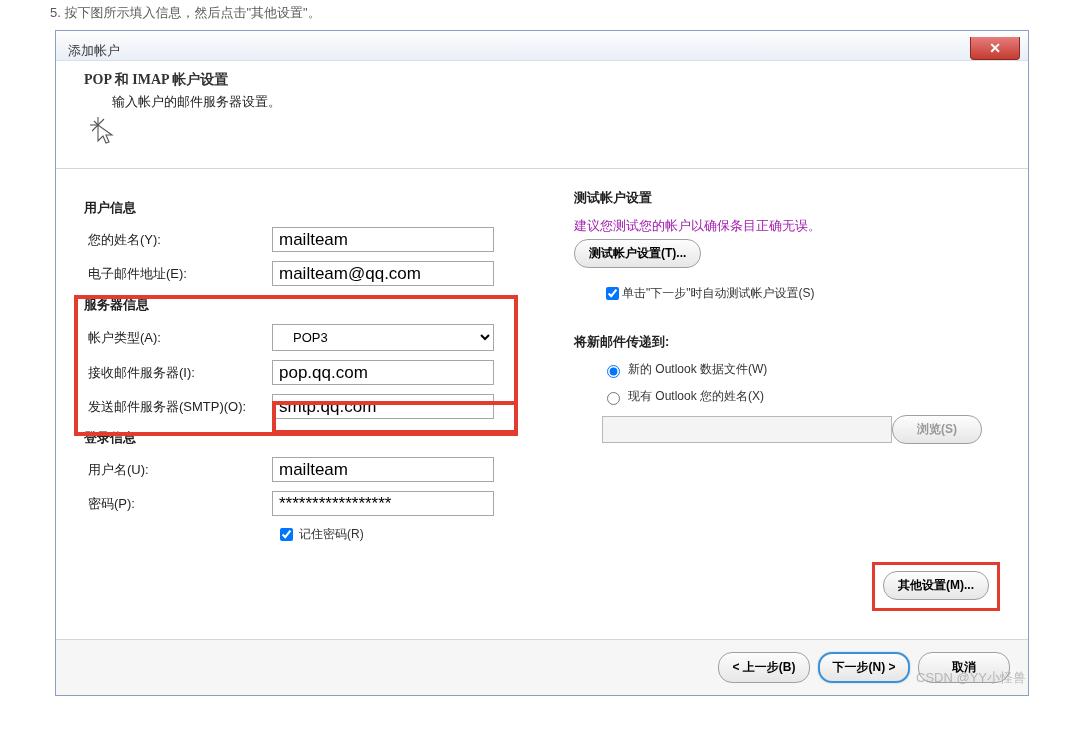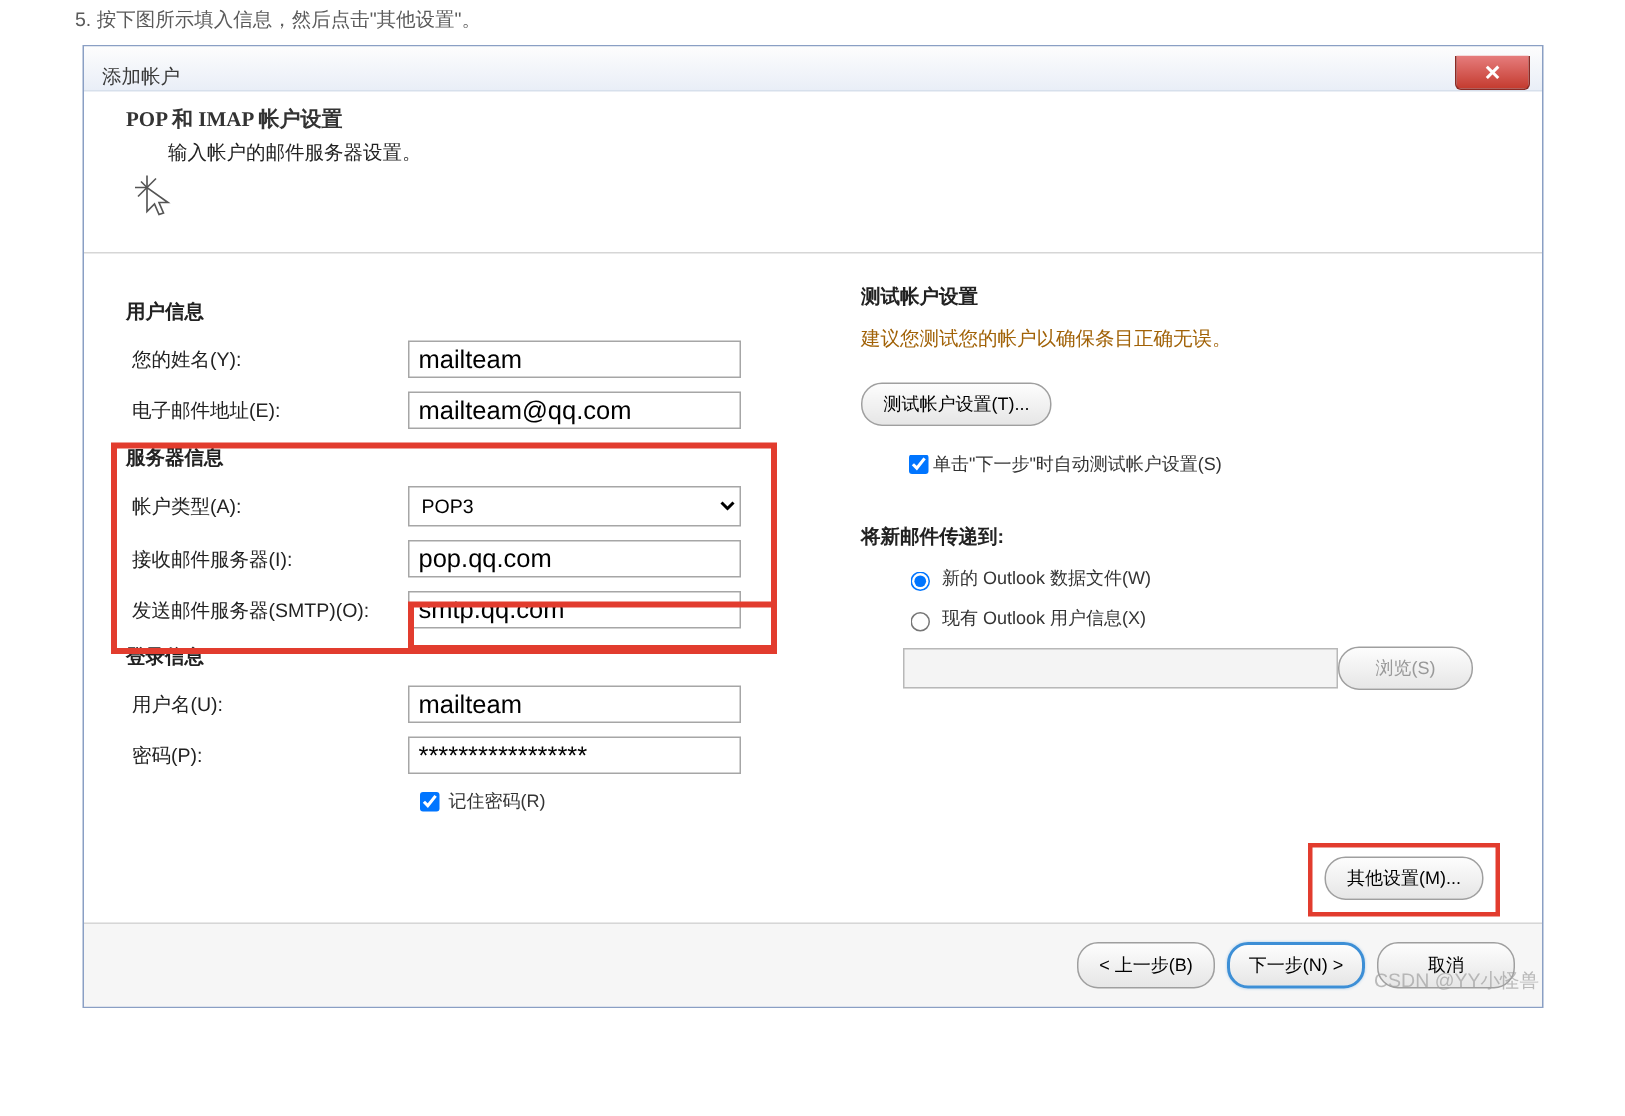--- a/index.html
+++ b/index.html
@@ -104,21 +104,21 @@
       height: 25px;
       border: 1px solid #a6a6a6;
       padding: 0 6px;
       font-size: 17px;
       font-family: inherit;
     }
     .form-select {
       width: 222px;
       height: 27px;
       border: 1px solid #a6a6a6;
-      padding: 0 4px;
+      padding: 0 16px;
       font-size: 13px;
       font-family: inherit;
       background: #fff;
     }
     .red-highlight1 {
       position: absolute;
       border: 4px solid #e23c2e;
       left: -10px;
       top: 106px;
       width: 444px;
@@ -148,20 +148,21 @@
     }
     .btn {
       background: linear-gradient(#fdfdfd, #e6e6e6);
       border: 1px solid #9f9f9f;
       border-radius: 14px;
       padding: 5px 14px;
       font-size: 12px;
       font-family: inherit;
       cursor: pointer;
       min-width: 90px;
+      font-weight: bold;
     }
     .btn:disabled { color: #999; cursor: default; }
     .radio-row {
       display: flex;
       align-items: center;
       margin-bottom: 10px;
       padding-left: 28px;
     }
     .radio-row input { margin-right: 8px; }
     .browse-row {
@@ -170,22 +171,22 @@
       padding-left: 28px;
     }
     .browse-input {
       width: 290px;
       height: 27px;
       border: 1px solid #b8b8b8;
       background: #f4f4f4;
     }
     .right-desc {
       font-size: 13px;
-      color: #a16207;
-      margin-bottom: 20px;
+      color: #a21caf;
+      margin-bottom: 4px;
     }
     .test-btn-wrap { margin-bottom: 16px; }
     .auto-test-row {
       display: flex;
       align-items: center;
       padding-left: 28px;
       margin-bottom: 30px;
     }
     .more-settings-wrap {
       display: flex;
@@ -196,20 +197,21 @@
       border: 3px solid #e23c2e;
       padding: 6px 8px 8px;
     }
     .footer-bar {
       border-top: 1px solid #d6d6d6;
       padding: 12px 18px;
       display: flex;
       justify-content: flex-end;
       gap: 8px;
       background: #f6f6f6;
+      margin-top: 24px;
     }
     .footer-bar .btn { min-width: 92px; padding: 5px 8px; }
     .btn-default {
       border: 2px solid #3d8fd6;
       box-shadow: 0 0 2px rgba(61,143,214,0.4);
     }
     .watermark {
       position: absolute;
       right: 2px;
       bottom: 8px;
@@ -316,21 +318,21 @@
       </div>
 
       <div class="section-title">将新邮件传递到:</div>
 
       <div class="radio-row">
         <input type="radio" name="deliver" checked="" style="">
         <span>新的 Outlook 数据文件(W)</span>
       </div>
       <div class="radio-row">
         <input type="radio" name="deliver" style="">
-        <span>现有 Outlook 用户信息(X)</span>
+        <span>现有 Outlook 您的姓名(X)</span>
       </div>
 
       <div class="browse-row">
         <input type="text" class="browse-input" disabled="" style="">
         <button class="btn" disabled="">浏览(S)</button>
       </div>
     </div>
   </div>
 
   <div class="more-settings-wrap">

